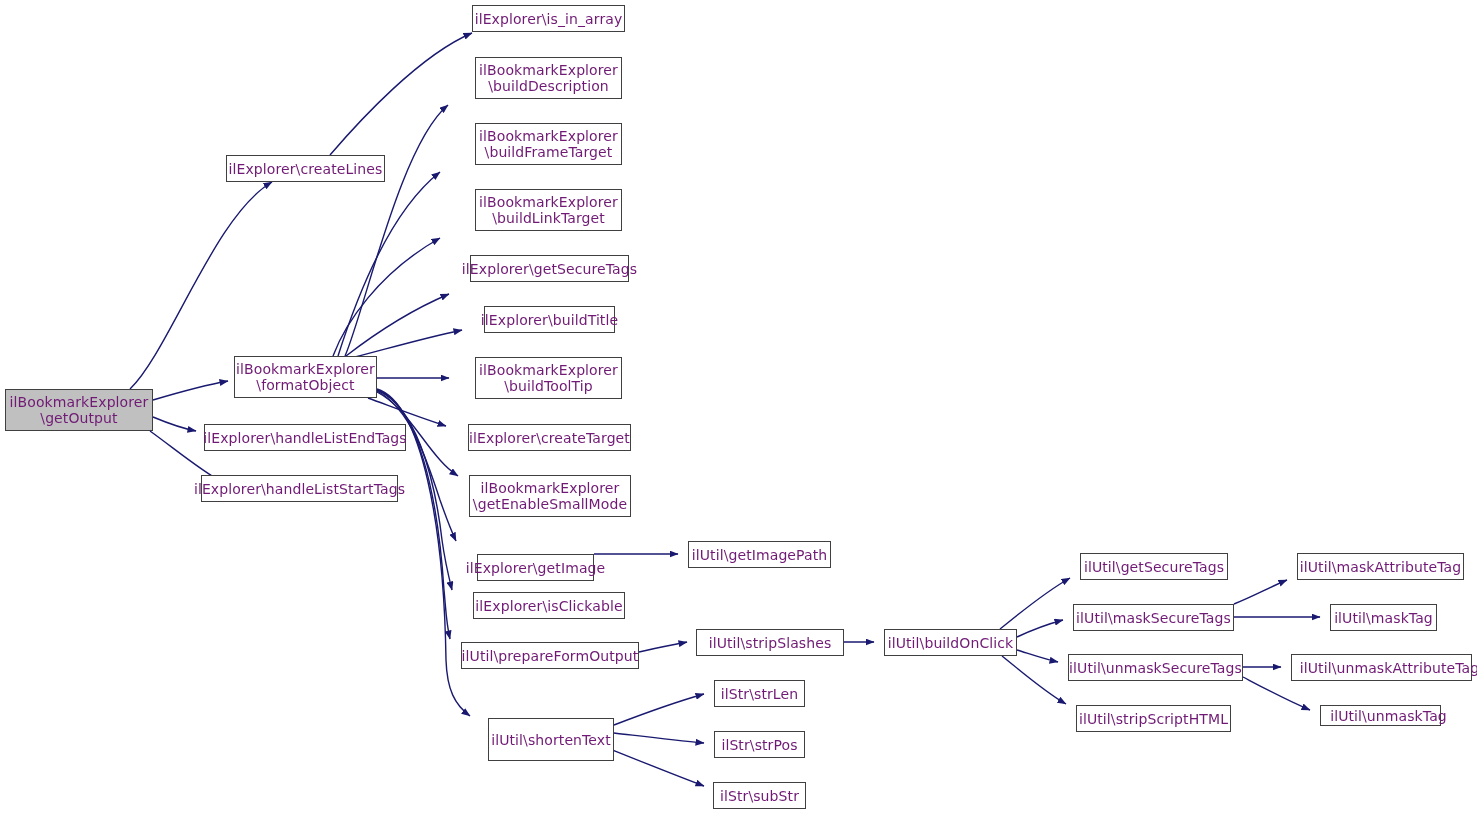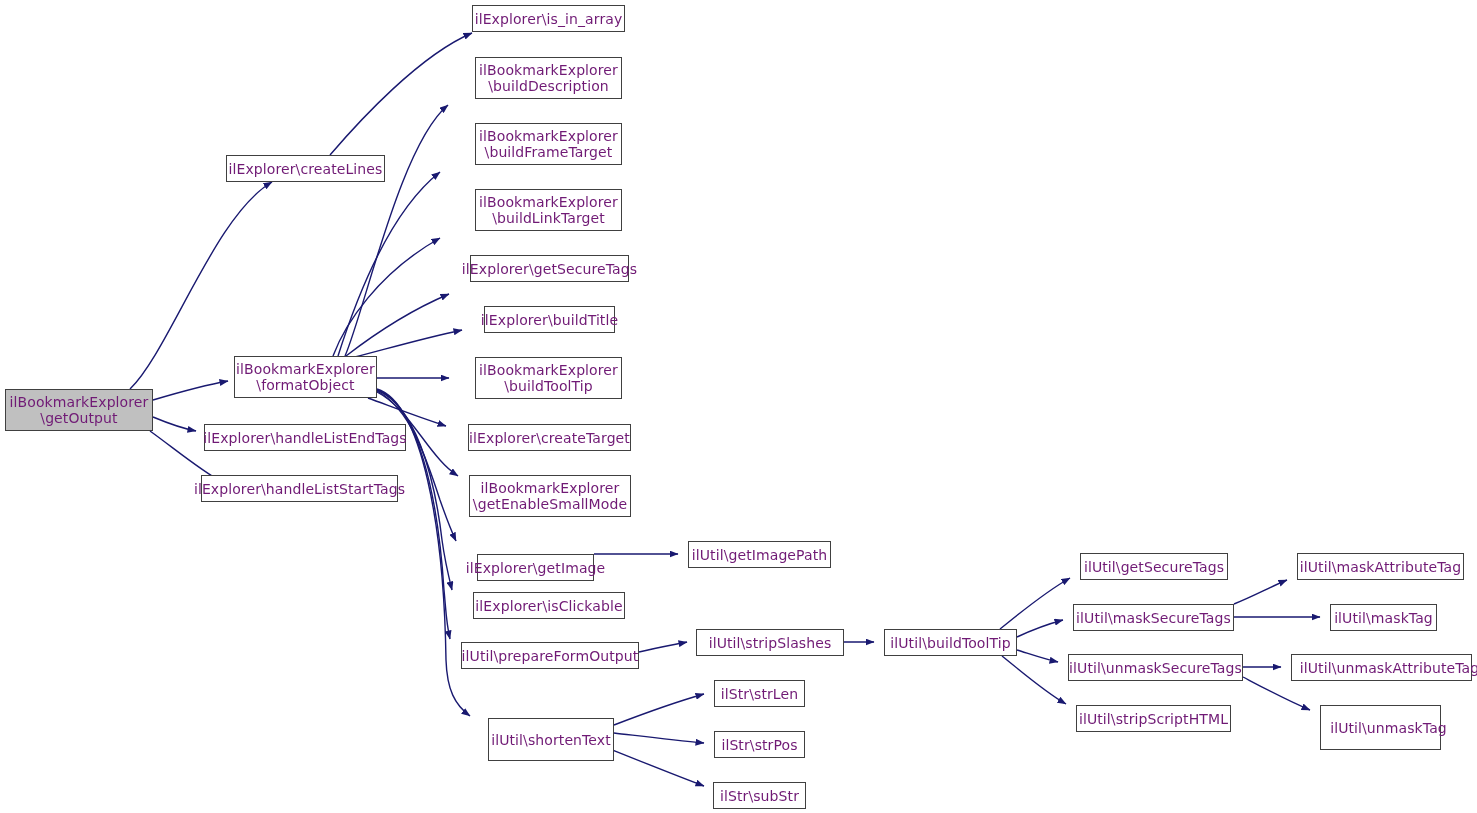--- a/index.html
+++ b/index.html
@@ -106,27 +106,27 @@
       <div class="node" style="left: 475px; top: 357px; width: 147px; height: 42px; border-color: rgb(64, 64, 64);">ilBookmarkExplorer
 \buildToolTip</div>
       <div class="node" style="left: 468px; top: 424px; width: 163px; height: 27px; border-color: rgb(64, 64, 64);">ilExplorer\createTarget</div>
       <div class="node" style="left: 469px; top: 475px; width: 162px; height: 42px; border-color: rgb(64, 64, 64);">ilBookmarkExplorer
 \getEnableSmallMode</div>
       <div class="node" style="left: 477px; top: 554px; width: 117px; height: 27px; border-color: rgb(64, 64, 64);">ilExplorer\getImage</div>
       <div class="node" style="left: 688px; top: 541px; width: 143px; height: 27px; border-color: rgb(64, 64, 64);">ilUtil\getImagePath</div>
       <div class="node" style="left: 473px; top: 592px; width: 152px; height: 27px; border-color: rgb(64, 64, 64);">ilExplorer\isClickable</div>
       <div class="node" style="left: 461px; top: 642px; width: 178px; height: 27px; border-color: rgb(64, 64, 64);">ilUtil\prepareFormOutput</div>
       <div class="node" style="left: 696px; top: 629px; width: 148px; height: 27px; border-color: rgb(64, 64, 64);">ilUtil\stripSlashes</div>
-      <div class="node" style="left: 884px; top: 629px; width: 133px; height: 27px; border-color: rgb(64, 64, 64);">ilUtil\buildToolTip</div>
+      <div class="node" style="left: 884px; top: 629px; width: 133px; height: 27px; border-color: rgb(64, 64, 64);">ilUtil\buildOnClick</div>
       <div class="node" style="left: 488px; top: 718px; width: 126px; height: 43px; border-color: rgb(64, 64, 64);">ilUtil\shortenText</div>
       <div class="node" style="left: 714px; top: 680px; width: 91px; height: 27px; border-color: rgb(64, 64, 64);">ilStr\strLen</div>
       <div class="node" style="left: 714px; top: 731px; width: 91px; height: 27px; border-color: rgb(64, 64, 64);">ilStr\strPos</div>
       <div class="node" style="left: 713px; top: 782px; width: 93px; height: 27px; border-color: rgb(64, 64, 64);">ilStr\subStr</div>
       <div class="node" style="left: 1080px; top: 553px; width: 148px; height: 27px; border-color: rgb(64, 64, 64);">ilUtil\getSecureTags</div>
       <div class="node" style="left: 1073px; top: 604px; width: 161px; height: 27px; border-color: rgb(64, 64, 64);">ilUtil\maskSecureTags</div>
       <div class="node" style="left: 1068px; top: 654px; width: 175px; height: 27px; border-color: rgb(64, 64, 64);">ilUtil\unmaskSecureTags</div>
       <div class="node" style="left: 1076px; top: 705px; width: 155px; height: 27px; border-color: rgb(64, 64, 64);">ilUtil\stripScriptHTML</div>
       <div class="node" style="left: 1297px; top: 553px; width: 167px; height: 27px; border-color: rgb(64, 64, 64);">ilUtil\maskAttributeTag</div>
       <div class="node" style="left: 1330px; top: 604px; width: 107px; height: 27px; border-color: rgb(64, 64, 64);">ilUtil\maskTag</div>
       <div class="node" style="left: 1291px; top: 654px; width: 181px; height: 27px; border-color: rgb(64, 64, 64); padding-left: 16px;">ilUtil\unmaskAttributeTag</div>
-      <div class="node" style="left: 1320px; top: 705px; width: 121px; height: 45px; border-color: rgb(64, 64, 64); padding-left: 16px;">ilUtil\unmaskTag</div>
+      <div class="node" style="left: 1320px; top: 705px; width: 121px; height: 21px; border-color: rgb(64, 64, 64); padding-left: 16px;">ilUtil\unmaskTag</div>
     </div>
 </div>
 
 </body></html>

